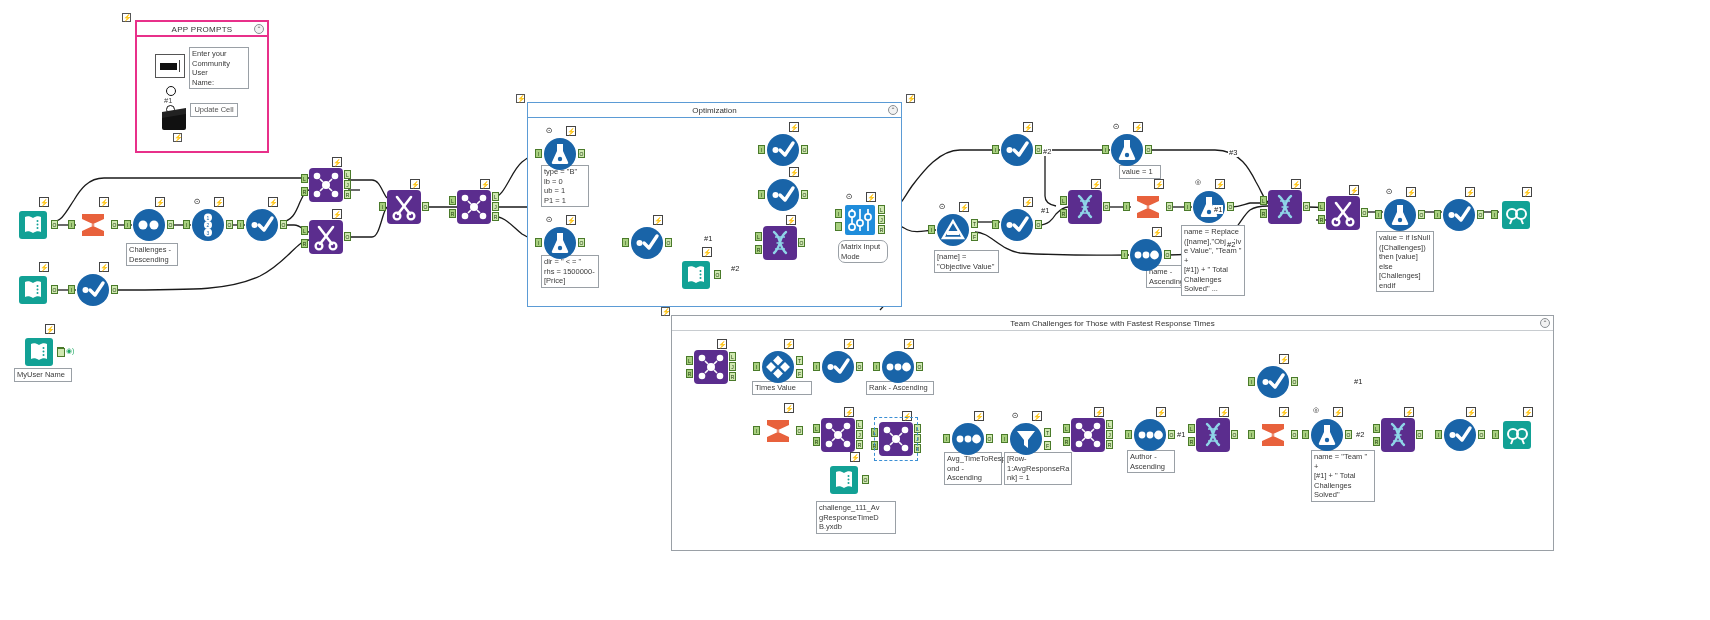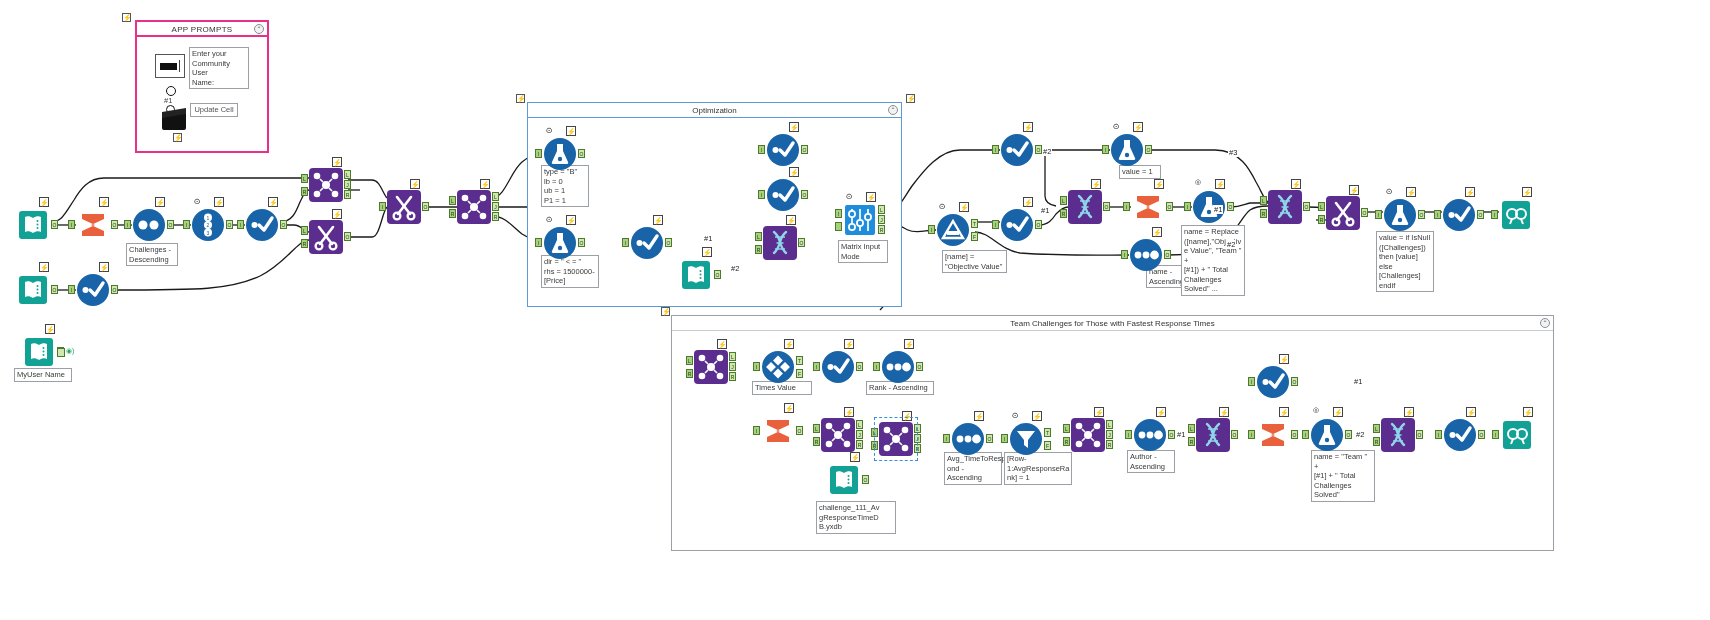--- a/index.html
+++ b/index.html
@@ -212,23 +212,23 @@
   <div class="annot" style="left:126px;top:243px;width:52px;">Challenges -
 Descending</div>
   <div class="annot noborder" style="left:14px;top:368px;width:58px;border:1px solid #9aa0a6;">MyUser Name</div>
   <div class="annot" style="left:541px;top:165px;width:48px;">type = "B"
 lb = 0
 ub = 1
 P1 = 1</div>
   <div class="annot" style="left:541px;top:255px;width:58px;">dir = " &lt; = "
 rhs = 1500000-
 [Price]</div>
-  <div class="annot" style="left:838px;top:240px;width:50px;">Matrix Input
+  <div class="annot" style="left:838px;top:240px;width:50px;border-radius:7px;">Matrix Input
 Mode</div>
-  <div class="annot" style="left:934px;top:250px;width:65px;margin-left:8px;">[name] =
+  <div class="annot" style="left:934px;top:250px;width:65px;">[name] =
 "Objective Value"</div>
   <div class="annot" style="left:1119px;top:165px;width:42px;">value = 1</div>
   <div class="annot" style="left:1146px;top:265px;width:62px;">name - Ascending</div>
   <div class="annot" style="left:1181px;top:225px;width:64px;">name = Replace
 ([name],"Objectiv
 e Value", "Team " +
 [#1]) + " Total
 Challenges
 Solved" ...</div>
   <div class="annot" style="left:1376px;top:231px;width:58px;">value = if IsNull

